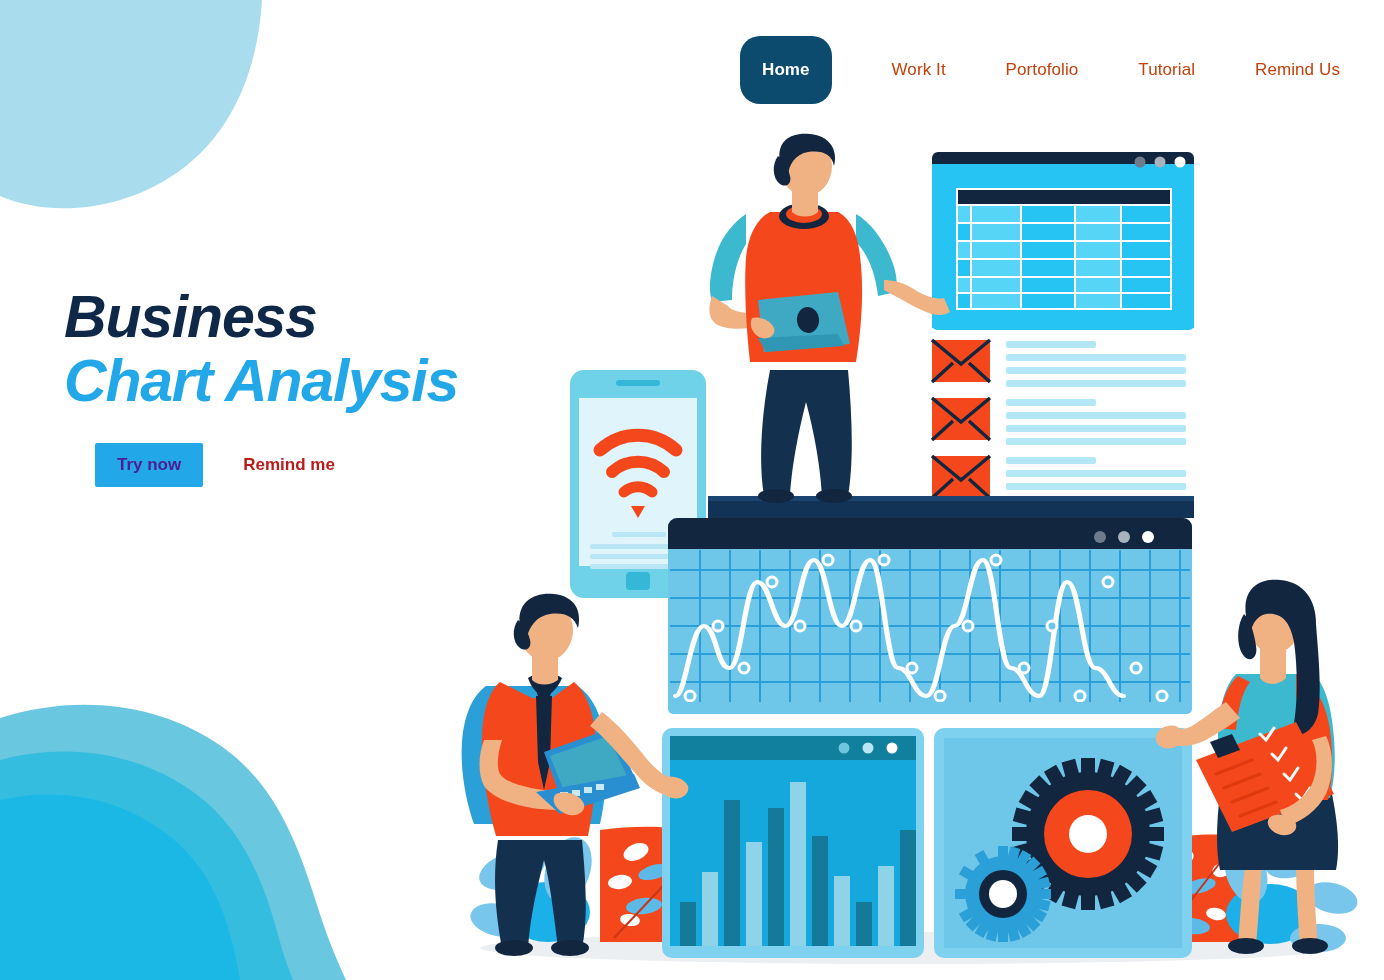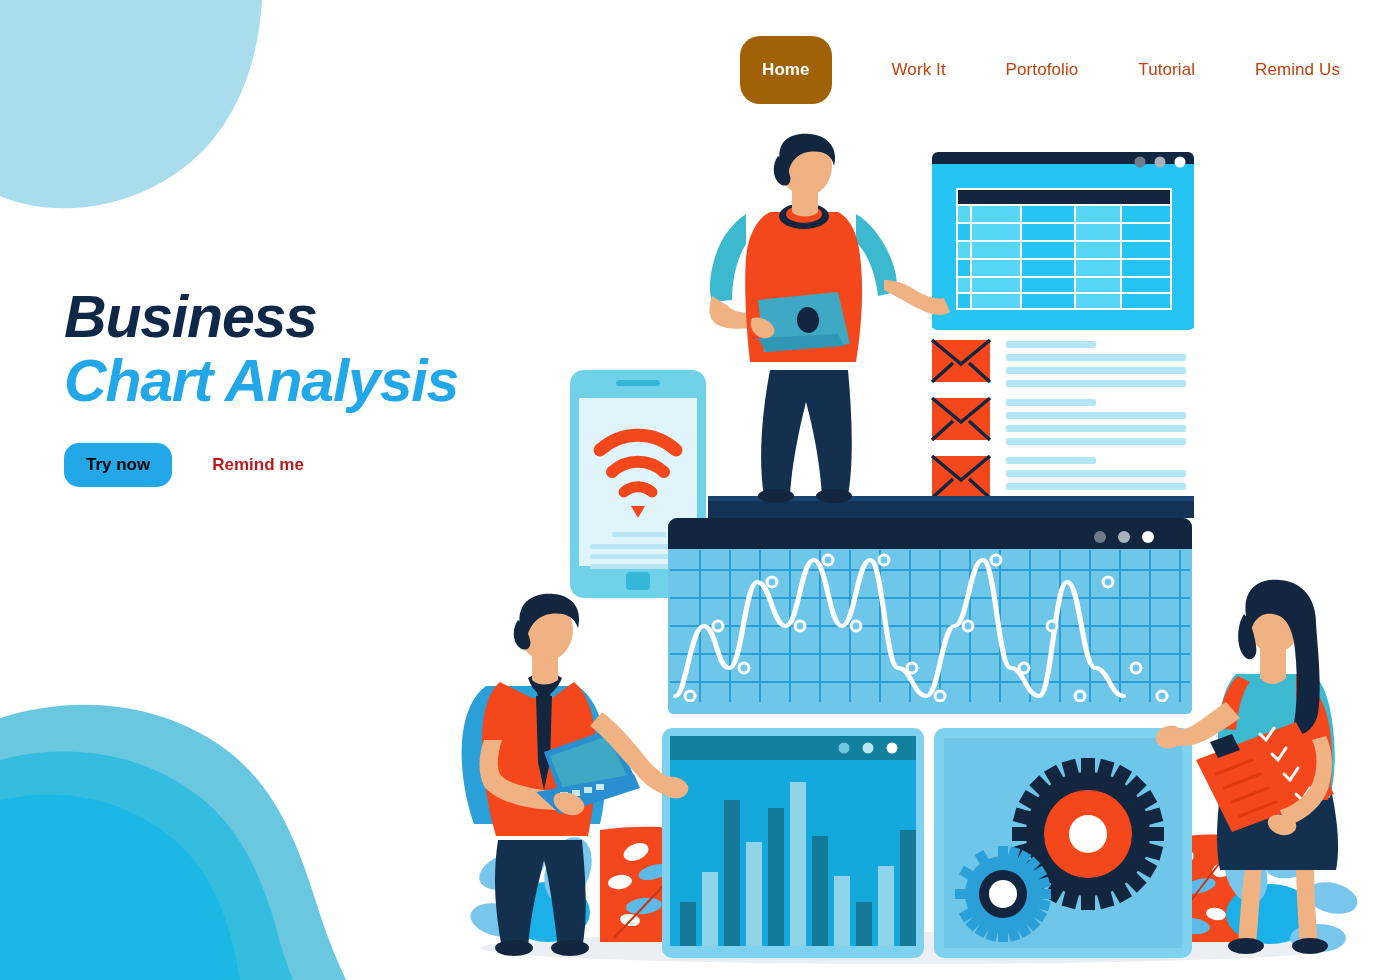--- a/index.html
+++ b/index.html
@@ -18,34 +18,35 @@
   
   .nav{
     position:absolute;top:50px;left:740px;width:600px;height:40px;
     display:flex;align-items:center;justify-content:space-between;
   }
   .nav-item{
     font-size:17px;color:#c2410c;font-weight:500;
     letter-spacing:.1px;white-space:nowrap;cursor:pointer;
   }
   .nav-item.active{
-    background:#a16207;color:#ffffff;font-weight:700;
+    background:#0c4a6e;color:#ffffff;font-weight:700;
     border-radius:20px;padding:24px 22px;
   }
 
   
   .hero{position:absolute;left:64px;top:287px;width:460px;}
   .hero h1{margin:0;font-size:59px;line-height:1.02;font-weight:800;letter-spacing:-1.2px;font-style:italic;}
   .hero .l1{color:#0f2847;display:block;}
   .hero .l2{color:#22a8e8;display:block;margin-top:4px;}
   .cta-row{margin-top:32px;display:flex;align-items:center;gap:34px;}
   .btn-primary{
-    background:#22a8e8;color:#000000;border:none;border-radius:15px;
+    background:#22a8e8;color:#4c1d95;border:none;border-radius:2px;
     padding:12px 22px;font-size:17px;font-weight:700;cursor:pointer;
     font-family:"Liberation Sans", sans-serif;
+    margin-left:31px;
   }
   .btn-link{
     color:#b91c1c;font-size:17px;font-weight:700;cursor:pointer;
     background:none;border:none;font-family:"Liberation Sans", sans-serif;
   }
 
   
   .abs{position:absolute;}
 </style>
 </head>

